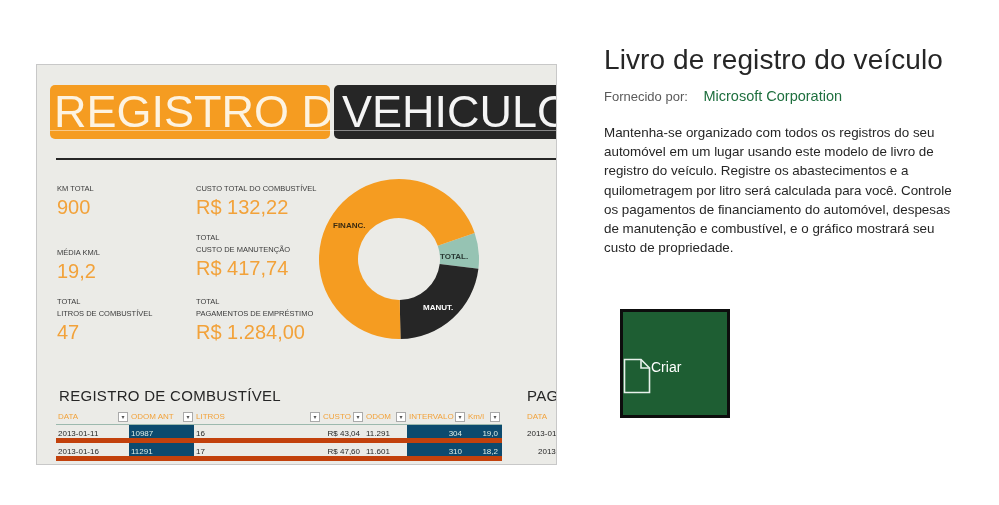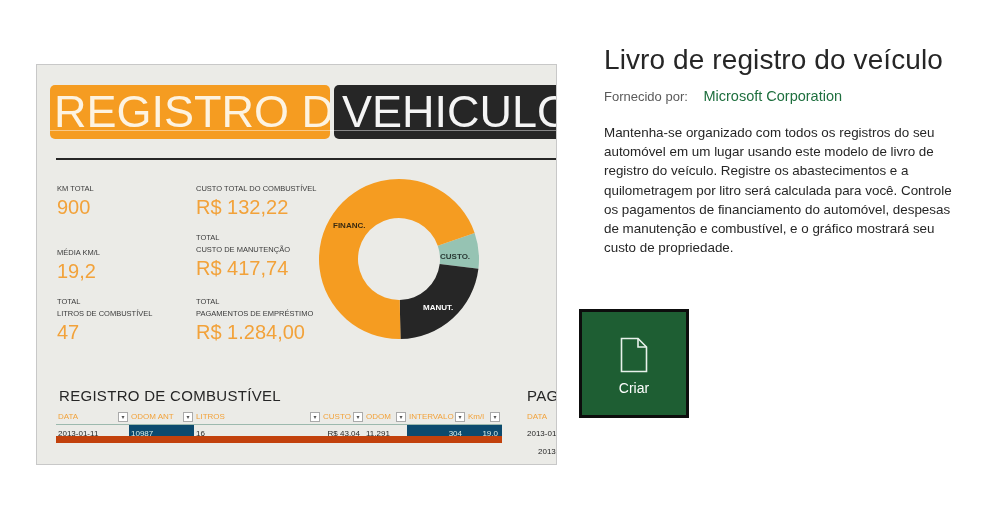--- a/index.html
+++ b/index.html
@@ -39,36 +39,36 @@
   .tbl-head { height: 16px; border-bottom: 1px solid #9cb9ae; }
   .cell { position: absolute; top: 0; height: 100%; line-height: 18px; white-space: nowrap; overflow: hidden; padding-left: 2px; }
   .tbl-head .cell { line-height: 16px; color: #f2a23a; font-size: 8px; }
   .hl { background: #0c4a6e; color: #ddeee6; }
   .tbl-head .hl { background: transparent; color: #f2a23a; }
   .filter-btn {
     position: absolute; top: 3px; width: 10px; height: 10px; background: #fff;
     border: 1px solid #aaa; font-size: 6px; line-height: 8px; text-align: center; color: #555;
   }
   .right { text-align: right; padding-right: 4px; }
-  .tbl-row.data { border-bottom: 7px solid #c2410c; }
+  .tbl-row.data { border-bottom: 5px solid #c2410c; }
 
   .pag-tbl { position: absolute; left: 488px; top: 344px; width: 40px; }
 
   
   .details { position: absolute; left: 604px; top: 42px; width: 360px; }
   .d-title { font-size: 28px; font-weight: normal; color: #262626; line-height: 36px; white-space: nowrap; letter-spacing: 0.1px; }
   .d-provider { margin-top: 9px; font-size: 13px; line-height: 18px; white-space: nowrap; }
   .d-provider-label { color: #5a5a5a; }
   .d-provider-name { color: #1e6f3e; font-size: 14.5px; margin-left: 12px; }
   .d-desc { margin-top: 17px; font-size: 13.4px; line-height: 19.2px; color: #262626; width: 360px; }
 
   .create-btn {
-    position: absolute; left: 579px; top: 309px; width: 110px; height: 109px;
+    position: absolute; left: 620px; top: 309px; width: 110px; height: 109px;
     background: #1e5e33; border: 3px solid #0d0d0d; cursor: pointer;
-    display: flex; flex-direction: column; align-items: center;
+    display: flex; flex-direction: row; align-items: center;
   }
   .create-icon { margin-top: 25px; width: 28px; height: 36px; }
   .create-label { margin-top: 6px; color: #ffffff; font-size: 14px; line-height: 18px; }
 </style>
 </head>
 <body>
 
 <div class="preview">
   <div class="banner">
     <div class="banner-orange">REGISTRO DO</div>
@@ -106,21 +106,21 @@
     <div class="stat-value">R$ 1.284,00</div>
   </div>
 
   <div class="donut-wrap">
     <svg id="donut-svg" width="164" height="164" viewBox="0 0 164 164">
         <path d="M157.64148604794536,55.95454764342747 A80,80 0 0 1 161.41143847157866,91.68625004192411 L122.69836221668407,86.96420314648611 A41,41 0 0 0 120.76626159957199,68.65170566725658 Z" fill="#96c3b3"></path>
         <path d="M161.41143847157866,91.68625004192411 A80,80 0 0 1 83.45867318643732,161.98670059788168 L82.74757000804912,122.99318405641438 A41,41 0 0 0 122.69836221668407,86.96420314648611 Z" fill="#262626"></path>
         <path d="M83.45867318643732,161.98670059788168 A80,80 0 1 1 157.64148604794536,55.95454764342746 L120.76626159957199,68.65170566725658 A41,41 0 1 0 82.74757000804912,122.99318405641438 Z" fill="#f59c21"></path>
       </svg>
     <div class="donut-label" style="left: 16px; top: 44px; color: rgb(58, 42, 16);">FINANC.</div>
-    <div class="donut-label" style="left: 123px; top: 75px; color: rgb(42, 58, 53);">CUSTO.</div>
+    <div class="donut-label" style="left: 123px; top: 75px; color: rgb(42, 58, 53);">TOTAL.</div>
     <div class="donut-label" style="left: 106px; top: 126px; color: rgb(255, 255, 255);">MANUT.</div>
   </div>
 
   <div class="section-title" style="left:22px; top:322px;">REGISTRO DE COMBUSTÍVEL</div>
   <div class="section-title" style="left:490px; top:322px;">PAG</div>
 
   <div class="tbl">
     <div class="tbl-row tbl-head">
       <div class="cell" style="left:0; width:72px;">DATA</div>
       <div class="filter-btn" style="left:62px;">▾</div>
@@ -138,20 +138,29 @@
       <div class="filter-btn" style="left:434px;">▾</div>
     </div>
     <div class="tbl-row data">
       <div class="cell" style="left:0; width:73px;">2013-01-11</div>
       <div class="cell hl" style="left:73px; width:65px;">10987</div>
       <div class="cell" style="left:138px; width:127px;">16</div>
       <div class="cell right" style="left:200px; width:108px;">R$ 43,04</div>
       <div class="cell" style="left:308px; width:43px;">11.291</div>
       <div class="cell hl right" style="left:351px; width:59px;">304</div>
       <div class="cell hl right" style="left:410px; width:36px;">19,0</div>
+    </div>
+    <div class="tbl-row data">
+      <div class="cell" style="left:0; width:73px;">2013-01-16</div>
+      <div class="cell hl" style="left:73px; width:65px;">11291</div>
+      <div class="cell" style="left:138px; width:127px;">17</div>
+      <div class="cell right" style="left:200px; width:108px;">R$ 47,60</div>
+      <div class="cell" style="left:308px; width:43px;">11.601</div>
+      <div class="cell hl right" style="left:351px; width:59px;">310</div>
+      <div class="cell hl right" style="left:410px; width:36px;">18,2</div>
     </div>
   </div>
 
   <div class="pag-tbl">
     <div class="tbl-row tbl-head" style="border-bottom:none;">
       <div class="cell" style="left:0; width:40px;">DATA</div>
     </div>
     <div class="tbl-row">
       <div class="cell" style="left:0; width:40px;">2013-01</div>
     </div>

